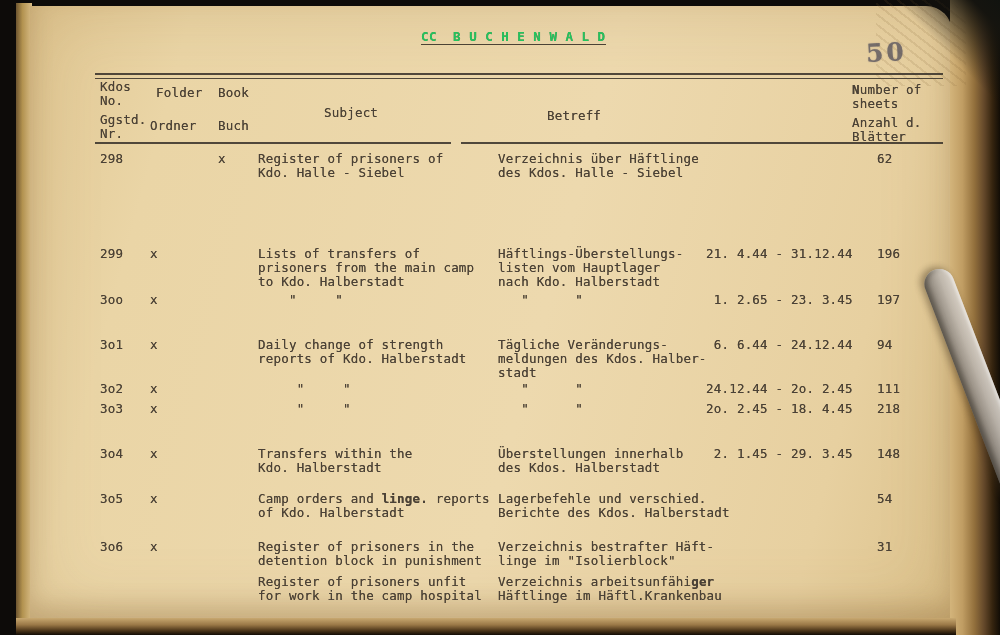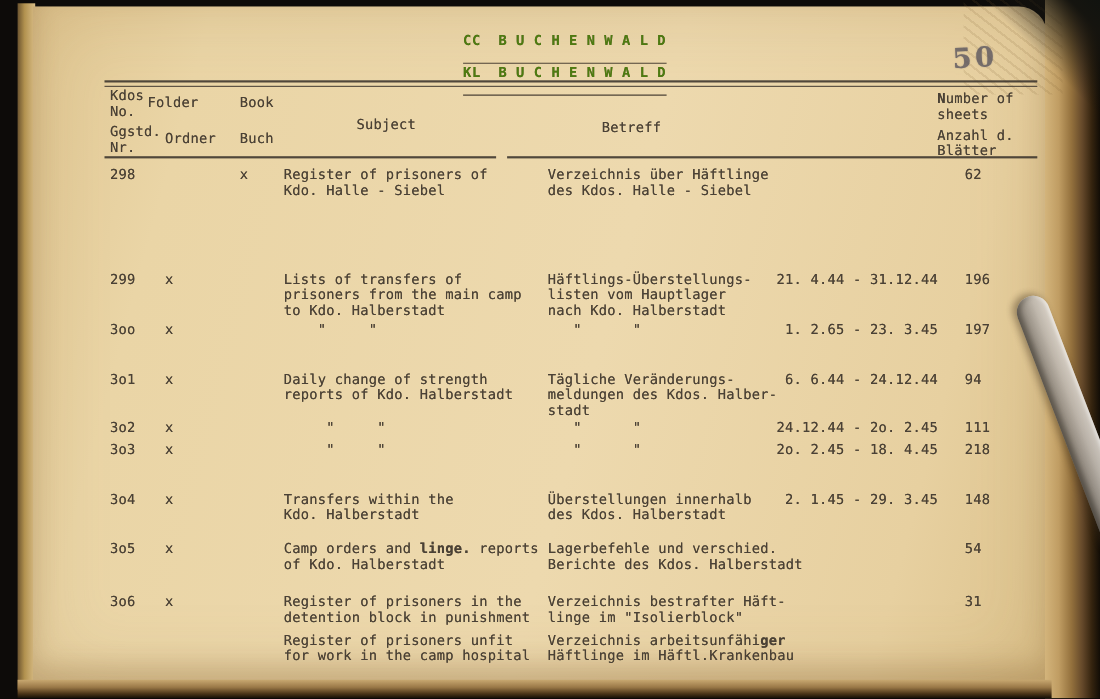--- a/index.html
+++ b/index.html
@@ -24,22 +24,22 @@
     opacity:.5;border-top-right-radius:26px;}
 
   
   .tw{position:absolute;white-space:pre;font:12.5px/13.8px "DejaVu Sans Mono",monospace;
       color:#4a4136;letter-spacing:.2px;text-shadow:0 0 .6px rgba(72,60,42,.75);}
   .b{font-weight:bold;}
 
   
   .title-block{position:absolute;left:421px;top:30px;}
   .title-line{display:table;white-space:pre;font:bold 12.5px/13px "DejaVu Sans Mono",monospace;
-      color:#4d7c0f;letter-spacing:.5px;border-bottom:1.5px solid rgba(58,50,40,.9);
-      padding-bottom:14px;margin-bottom:1px;text-shadow:0 0 .6px rgba(72,60,42,.75);}
+      color:#22c55e;letter-spacing:.5px;border-bottom:1.5px solid rgba(58,50,40,.9);
+      padding-bottom:1px;margin-bottom:1px;text-shadow:0 0 .6px rgba(72,60,42,.75);}
 
   
   .stamp{position:absolute;left:866px;top:38px;font-family:"DejaVu Serif",serif;
       font-weight:bold;font-size:25px;letter-spacing:3px;color:#5a555e;opacity:.8;
       transform:rotate(-3deg);text-shadow:0 0 1.2px rgba(90,85,95,.7);}
 
   
   .rule{position:absolute;height:1.7px;background:#3a332b;opacity:.88;}
   .rule-top-1{left:95px;top:73px;width:848px;}
   .rule-top-2{left:95px;top:77.5px;width:848px;}
@@ -48,21 +48,21 @@
 
   
   .row{position:absolute;left:0;width:100%;}
   .r0{top:152px}.r1{top:247px}.r2{top:293px}.r3{top:338px}.r4{top:382px}
   .r5{top:402px}.r6{top:447px}.r7{top:492px}.r8{top:540px}.r9{top:575px}
   .c-item{left:100px}.c-folder{left:150px}.c-book{left:218px}
   .c-subject{left:258px}.c-betreff{left:498px}.c-time{left:706px}.c-sheets{left:877px}
 
   
   .h-item-en{left:100px;top:80px}.h-item-de{left:100px;top:113px}
-  .h-folder-en{left:134px;top:86px}.h-folder-de{left:150px;top:119px}
+  .h-folder-en{left:156px;top:86px}.h-folder-de{left:150px;top:119px}
   .h-book-en{left:218px;top:86px}.h-book-de{left:218px;top:119px}
   .h-subject{left:324px;top:106px}.h-betreff{left:547px;top:109px}
   .h-time-en{left:746px;top:82px}.h-time-de{left:746px;top:116px}
   .h-sheets-en{left:852px;top:83px}.h-sheets-de{left:852px;top:116px}
 
   
   .clip{position:absolute;left:925px;top:268px;width:250px;height:30px;border-radius:16px;
     background:linear-gradient(to bottom,#dcd6ce 0%,#beb7ae 40%,#968f86 75%,#6f6961 100%);
     transform:rotate(69deg);transform-origin:14px 15px;opacity:.95;z-index:6;
     box-shadow:-3px 3px 7px rgba(60,45,25,.45), inset 0 -4px 5px rgba(55,50,45,.45),
@@ -82,21 +82,20 @@
 
   <div class="stack-right"></div>
   <div class="stack-bottom"></div>
   <div class="corner-curl"></div>
   <div class="corner-tr"></div>
 
   <div class="stamp">50</div>
 
   <div class="title-block">
     <div class="title-line">CC  B U C H E N W A L D</div>
-    <div class="title-line">KL  B U C H E N W A L D</div>
   </div>
 
   <div class="rule rule-top-1"></div>
   <div class="rule rule-top-2"></div>
   <div class="rule rule-head-a"></div>
   <div class="rule rule-head-b"></div>
 
   <span class="tw h-item-en">Kdos
 No.</span>
   <span class="tw h-item-de">Ggstd.

